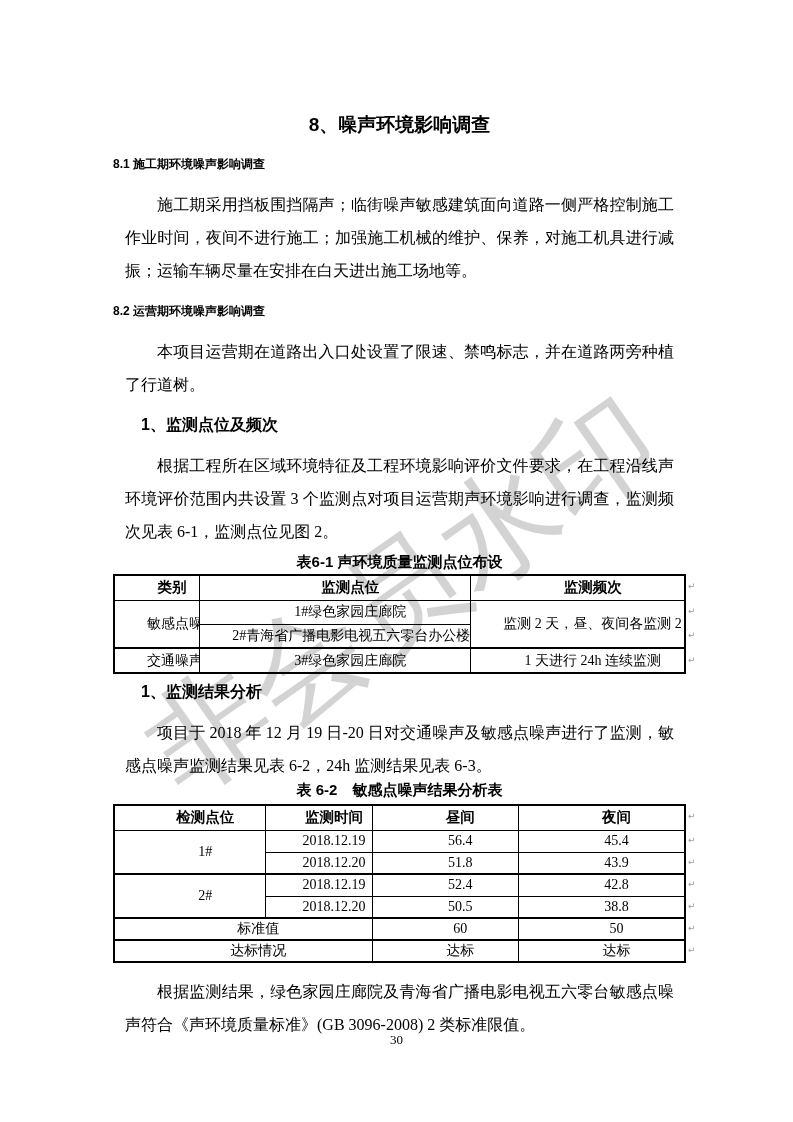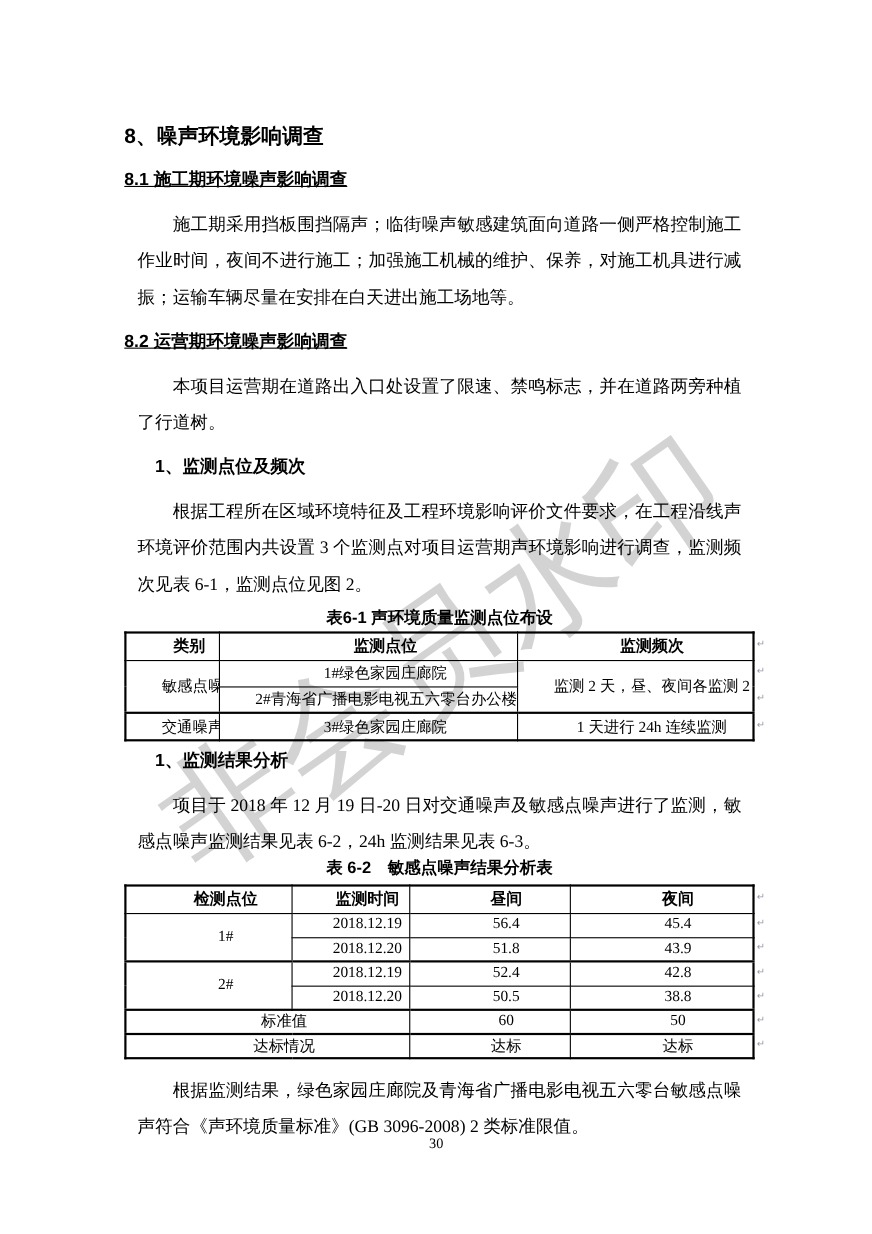--- a/index.html
+++ b/index.html
@@ -10,22 +10,22 @@
   .watermark{
     position:absolute;left:160px;top:704px;z-index:0;
     font-family:"Liberation Sans",sans-serif;
     font-size:118px;line-height:118px;white-space:nowrap;
     color:#c9c9c9;opacity:.8;
     transform:rotate(-35deg);transform-origin:left center;
     pointer-events:none;
   }
   .content{position:relative;z-index:1;padding:112px 107px 0 113px;}
   h1,h2,h3{font-family:"Liberation Sans",sans-serif;font-weight:bold;color:#000;}
-  h1{font-size:19px;line-height:26px;margin:0;}
-  h2{font-size:16px;line-height:24px;margin:0;text-decoration:underline;}
+  h1{font-size:19px;line-height:26px;margin:0;text-align:center;}
+  h2{font-size:12px;line-height:24px;margin:0;}
   h3{font-size:16px;line-height:24px;margin:0 0 0 28px;}
   .h2-81{margin-top:14px;}
   .h2-82{margin-top:5px;}
   .h3-1{margin-top:6px;}
   .h3-2{margin-top:6px;}
   p.body{
     font-size:16px;line-height:33px;margin:12px;
     text-align:justify;text-indent:2em;
   }
   .p1{margin-top:6px;}

